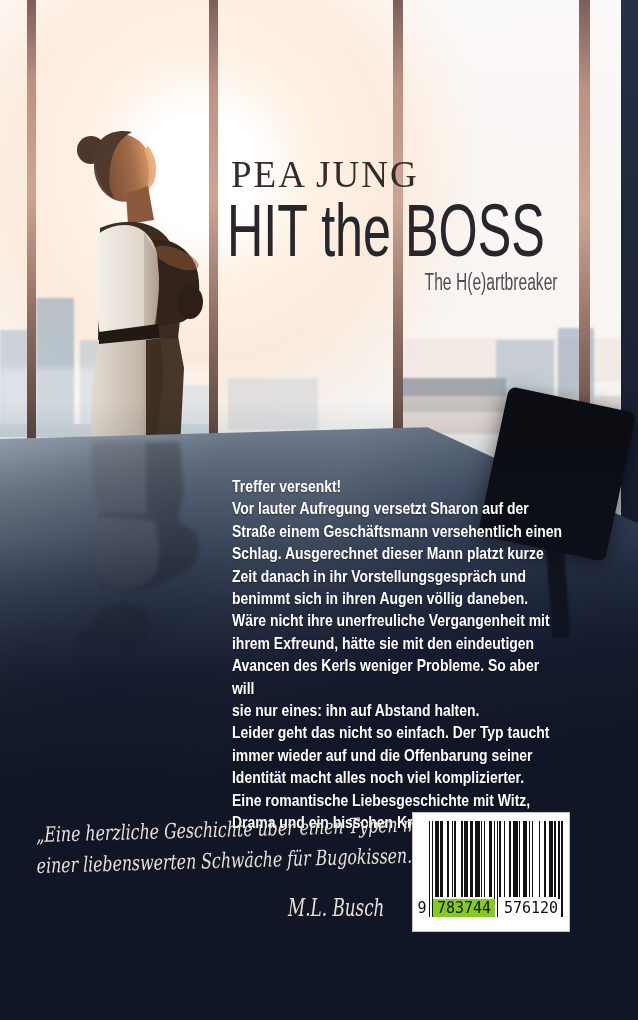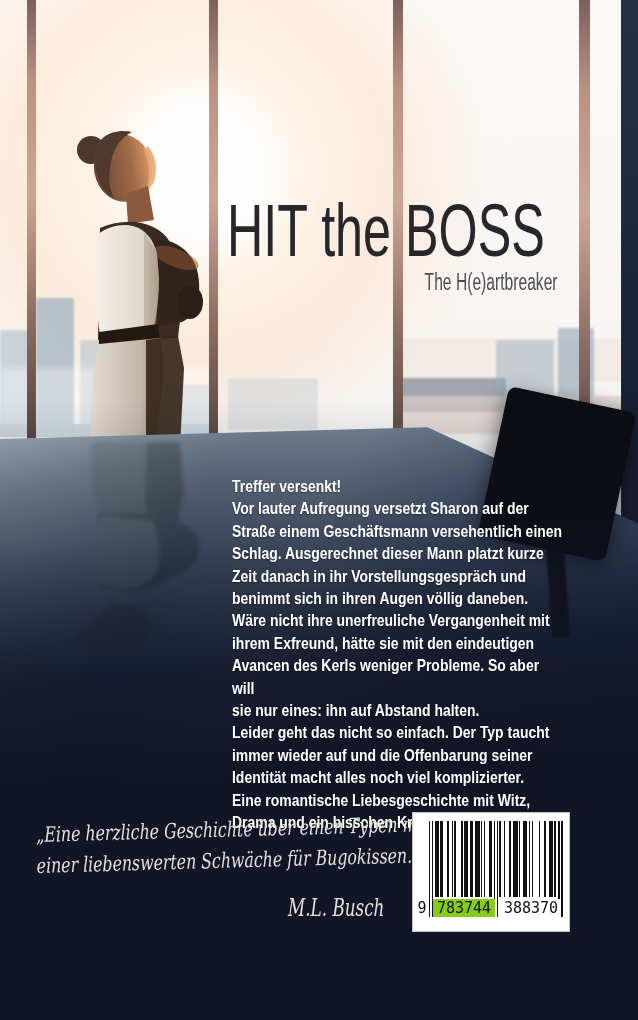--- a/index.html
+++ b/index.html
@@ -144,20 +144,21 @@
       <path d="M76,216 L108,212 L114,244 L110,324 L76,324 Z" fill="#362718"></path>
     </svg>
 
     <div class="chair"></div>
     <div class="chair-leg"></div>
     <div class="fade"></div>
   </div>
 
   <div class="bottom-navy"></div>
 
+  <div class="author">PEA JUNG</div>
   <div class="title">HIT the BOSS</div>
   <div class="subtitle">The H(e)artbreaker</div>
   <div class="blurb">Treffer versenkt!
 Vor lauter Aufregung versetzt Sharon auf der
 Straße einem Geschäftsmann versehentlich einen
 Schlag. Ausgerechnet dieser Mann platzt kurze
 Zeit danach in ihr Vorstellungsgespräch und
 benimmt sich in ihren Augen völlig daneben.
 Wäre nicht ihre unerfreuliche Vergangenheit mit
 ihrem Exfreund, hätte sie mit den eindeutigen
@@ -265,16 +266,16 @@
         <div style="flex: 1 1 0%; background: transparent; height: 76px;"></div>
         <div style="flex: 1 1 0%; background: rgb(17, 17, 17); height: 76px;"></div>
         <div style="flex: 1 1 0%; background: transparent; height: 76px;"></div>
         <div style="flex: 1 1 0%; background: transparent; height: 76px;"></div>
         <div style="flex: 1 1 0%; background: rgb(17, 17, 17); height: 96px;"></div>
         <div style="flex: 1 1 0%; background: transparent; height: 96px;"></div>
         <div style="flex: 1 1 0%; background: rgb(17, 17, 17); height: 96px;"></div>
       </div>
     <div class="bc-num bc-9">9</div>
     <div class="bc-num bc-g1">783744</div>
-    <div class="bc-num bc-g2">388370</div>
+    <div class="bc-num bc-g2">576120</div>
   </div>
 
 </div>
 
 </body></html>

